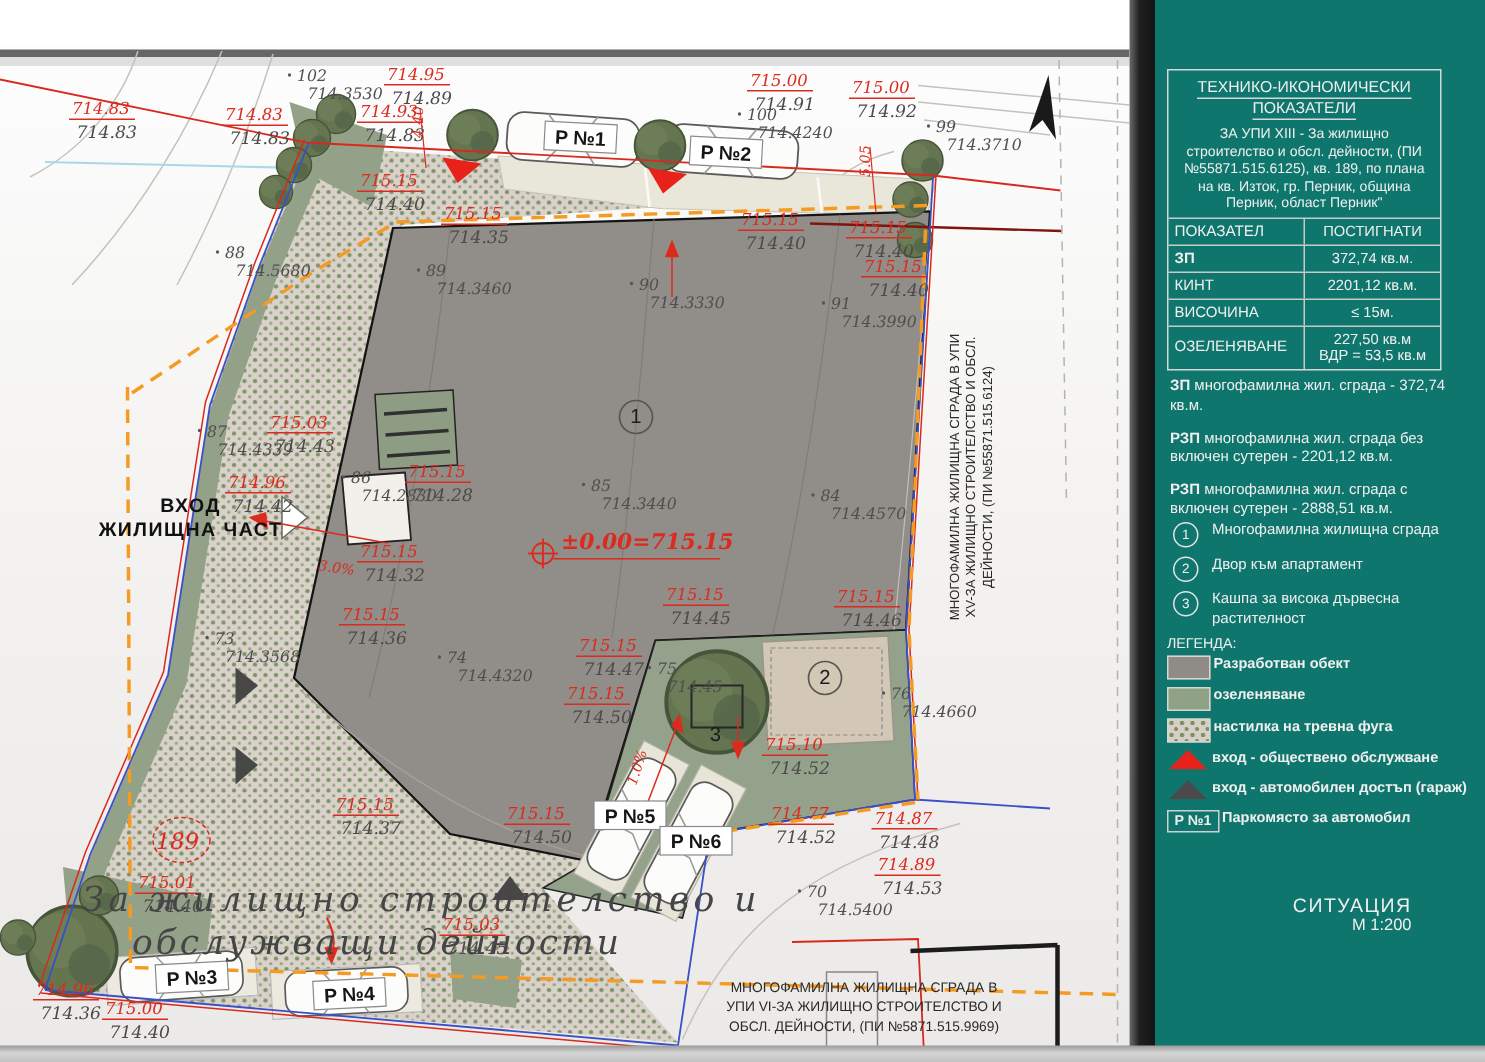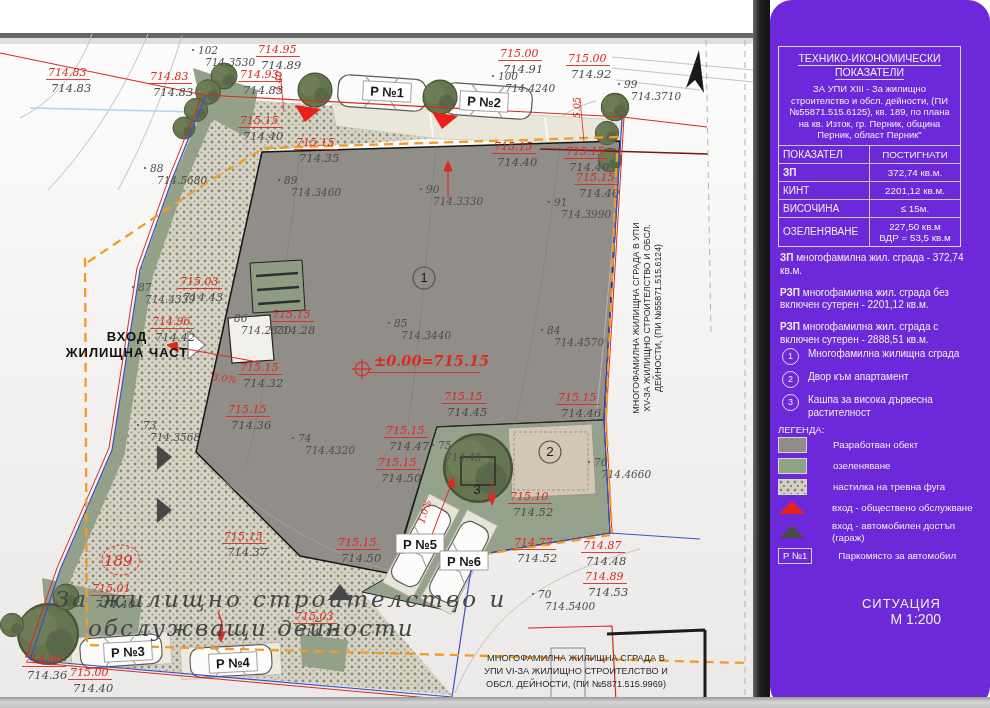--- a/index.html
+++ b/index.html
@@ -4,60 +4,60 @@
 <style>
   html,body{margin:0;padding:0;background:#ffffff;}
   .stage{position:relative;width:990px;height:708px;overflow:hidden;background:#fff;
          font-family:"Liberation Sans",sans-serif;}
   .drawing{position:absolute;left:0;top:0;width:753px;height:708px;}
   .sheet-edge{position:absolute;left:753px;top:0;width:17px;height:708px;
               background:linear-gradient(90deg,#6a6a6a 0%,#1f1f1f 40%,#141414 100%);z-index:2;}
   .scan-bottom{position:absolute;left:0;top:697px;width:990px;height:11px;z-index:6;
                background:linear-gradient(180deg,#9a9a9a,#d4d4d4 45%,#c3c3c3);}
   
-  .panel{position:absolute;left:770px;top:0;width:220px;height:708px;background:#6d28d9;
-         color:#efefef;z-index:1;border-radius:22px;}
+  .panel{position:absolute;left:770px;top:0;width:220px;height:708px;background:#0f766e;
+         color:#efefef;z-index:1;}
   .tbl{position:absolute;left:8px;top:46px;width:181px;border:1px solid #d7d7d7;}
   .tbl-title{padding:5px 3px 1px;text-align:center;font-size:10.5px;line-height:1.3;}
   .tbl-title span{border-bottom:1px solid #d7d7d7;padding-bottom:1px;}
   .tbl-sub{padding:3px 4px 4px;text-align:center;font-size:9.4px;line-height:1.22;}
   .tbl-row{display:flex;border-top:1px solid #c9c9c9;font-size:10px;align-items:stretch;}
   .tbl-row .c1{width:82px;padding:3px 4px;border-right:1px solid #c9c9c9;display:flex;align-items:center;}
   .tbl-row .c2{flex:1;text-align:center;padding:3px 2px;display:flex;flex-direction:column;
                justify-content:center;font-size:9.8px;}
   .tbl-row.head{font-size:10.2px;}
   .tbl-row .bold{font-weight:bold;}
   .notes{position:absolute;left:10px;top:252px;width:198px;font-size:10px;line-height:1.28;}
   .note{margin-bottom:9px;}
   .note .p{font-weight:bold;}
   .note .u{text-underline-offset:2px;}
   .callouts{position:absolute;left:12px;top:348px;width:198px;font-size:10px;}
   .co{display:flex;gap:9px;margin-bottom:6px;align-items:flex-start;line-height:1.25;}
   .co .num{flex:0 0 auto;width:15px;height:15px;border:1px solid #e3e3e3;border-radius:50%;
            font-size:9px;display:flex;align-items:center;justify-content:center;margin-top:0px;}
   .legend-title{position:absolute;left:8px;top:424px;font-size:9.5px;}
   .legend{position:absolute;left:8px;top:437px;width:206px;}
-  .li{display:flex;align-items:center;gap:26px;margin-bottom:5px;font-size:9.7px;min-height:15px;line-height:1.2;}
+  .li{display:flex;gap:2px;margin-bottom:5px;font-size:9.7px;min-height:15px;line-height:1.2;font-weight:bold;}
   .sw{width:27px;height:14px;border:1px solid #d6d6d6;flex:0 0 auto;}
   .sw.gray{background:#8f8b86;}
   .sw.green{background:#8fa285;}
   .sw.hatch{background-color:#d6cec7;
     background-image:radial-gradient(circle at 2px 2px,#78925f 1.3px,transparent 1.7px),
                      radial-gradient(circle at 5px 6px,#78925f 1.1px,transparent 1.5px);
     background-size:7px 8px;}
   .tri{width:28px;height:13px;flex:0 0 auto;clip-path:polygon(50% 0,4% 100%,96% 100%);}
   .tri.red{background:#e8221a;}
   .tri.white{background:#fdfdfd;}
   .tri.dark{background:#4a4a4a;}
   .dashsw{width:42px;height:3px;flex:0 0 auto;
           background:repeating-linear-gradient(90deg,#f59b23 0 6px,transparent 6px 10px);}
   .pboxsw{border:1px solid #cfcfcf;padding:1px 4px;font-size:9.5px;flex:0 0 auto;}
   .caption{position:absolute;right:49px;top:596px;text-align:right;}
   .caption .t1{font-size:13px;letter-spacing:1px;}
-  .caption .t2{font-size:14px;}
+  .caption .t2{font-size:11px;}
   
   .tRed{font-family:"DejaVu Serif",serif;font-style:italic;font-size:11px;fill:#dc2a1e;}
   .lnRed{stroke:#dc2a1e;stroke-width:0.9;}
   .tBlk{font-family:"DejaVu Serif",serif;font-style:italic;font-size:11.5px;fill:#4b4b4b;}
   .tPt{font-family:"DejaVu Serif",serif;font-style:italic;font-size:10.5px;fill:#4f4f4f;}
   .tDim{font-family:"DejaVu Serif",serif;font-style:italic;font-size:9.5px;fill:#dc2a1e;}
   .tP{font-family:"Liberation Sans",sans-serif;font-weight:600;font-size:13px;fill:#161616;}
   .tNumPlain{font-family:"Liberation Sans",sans-serif;font-size:13.5px;fill:#1c1c1c;}
   .tDatum{font-family:"DejaVu Serif",serif;font-style:italic;font-weight:bold;font-size:14.5px;fill:#dc2a1e;}
   .tEntr{font-family:"Liberation Sans",sans-serif;font-weight:600;font-size:13px;fill:#111;letter-spacing:1px;}

